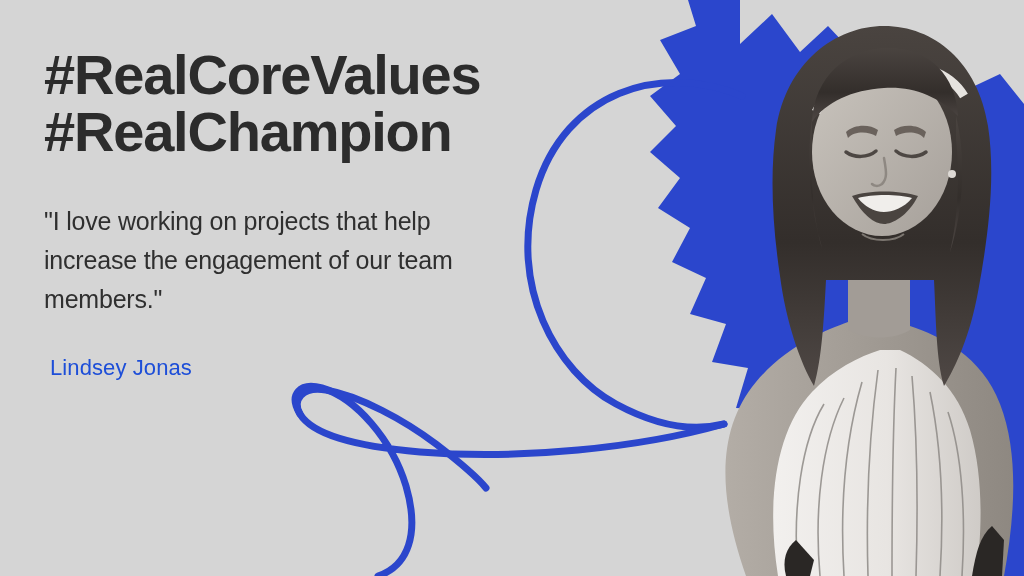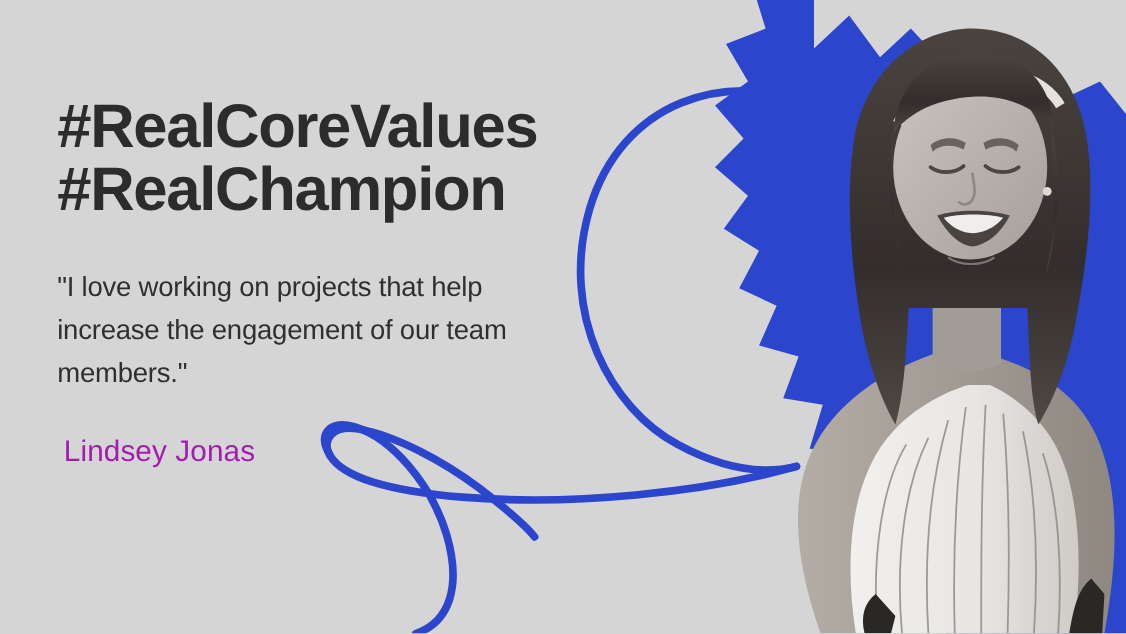--- a/index.html
+++ b/index.html
@@ -30,23 +30,22 @@
     position:absolute;
     left:600px; top:0px;
     width:424px; height:576px;
     overflow:hidden;
   }
   .portrait svg { display:block; width:424px; height:576px; }
 
   
   .copy {
     position:absolute;
-    left:52px; top:46px;
+    left:44px; top:46px;
     width:520px;
-    margin-top:40px;
   }
   .headline {
     font-size:56px;
     line-height:1.02;
     font-weight:700;
     color:#2c2c2c;
     letter-spacing:-1.2px;
     white-space:nowrap;
   }
   .headline .line2 { display:block; }
@@ -55,22 +54,22 @@
     margin-top:42px;
     font-size:25px;
     line-height:1.56;
     color:#2f2f2f;
     font-weight:400;
     max-width:430px;
     letter-spacing:-0.2px;
   }
   .attribution {
     margin-top:36px;
-    font-size:27px;
-    color:#a21caf;
+    font-size:22px;
+    color:#1d4ed8;
     letter-spacing:0.1px;
     padding-left:6px;
   }
 
   
   .logo {
     position:absolute;
     left:58px; top:466px;
     width:200px; height:68px;
   }

